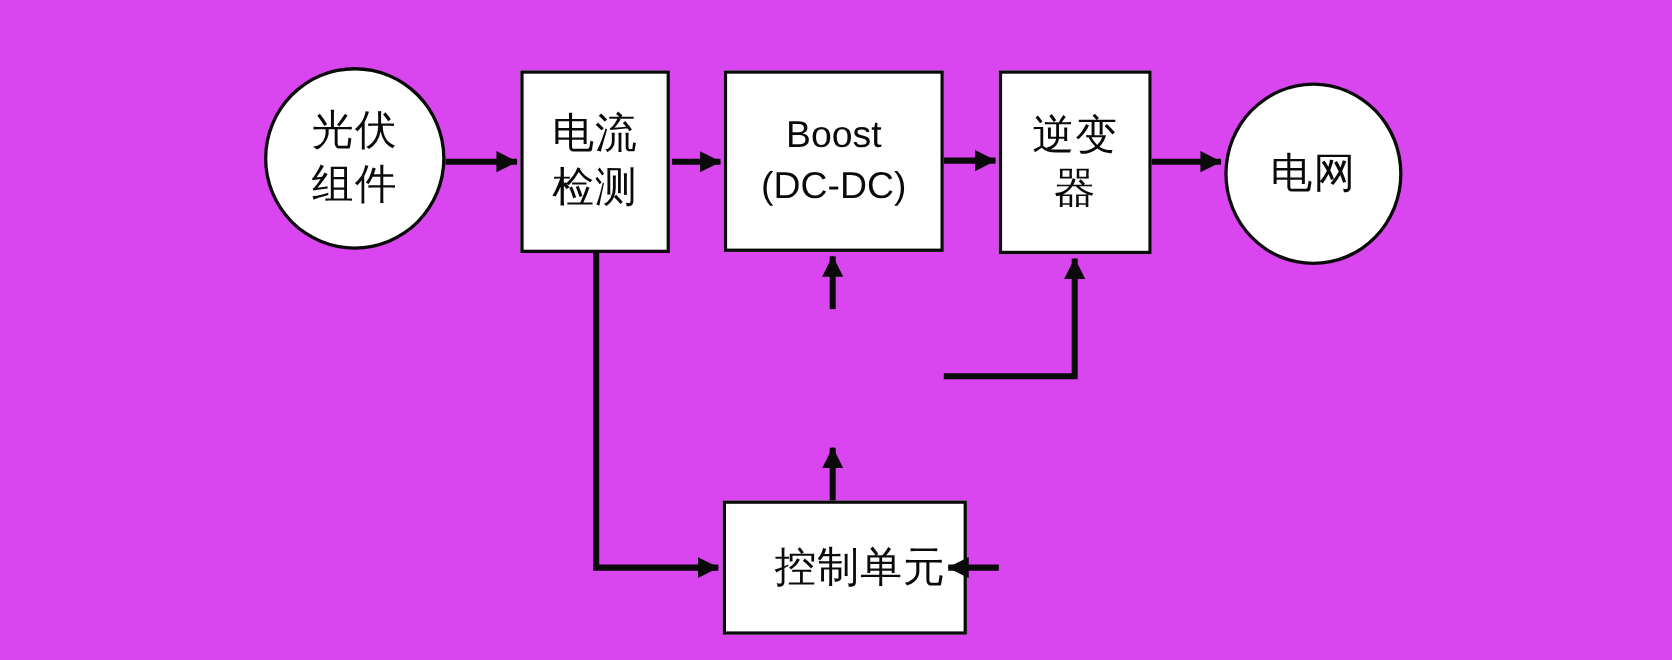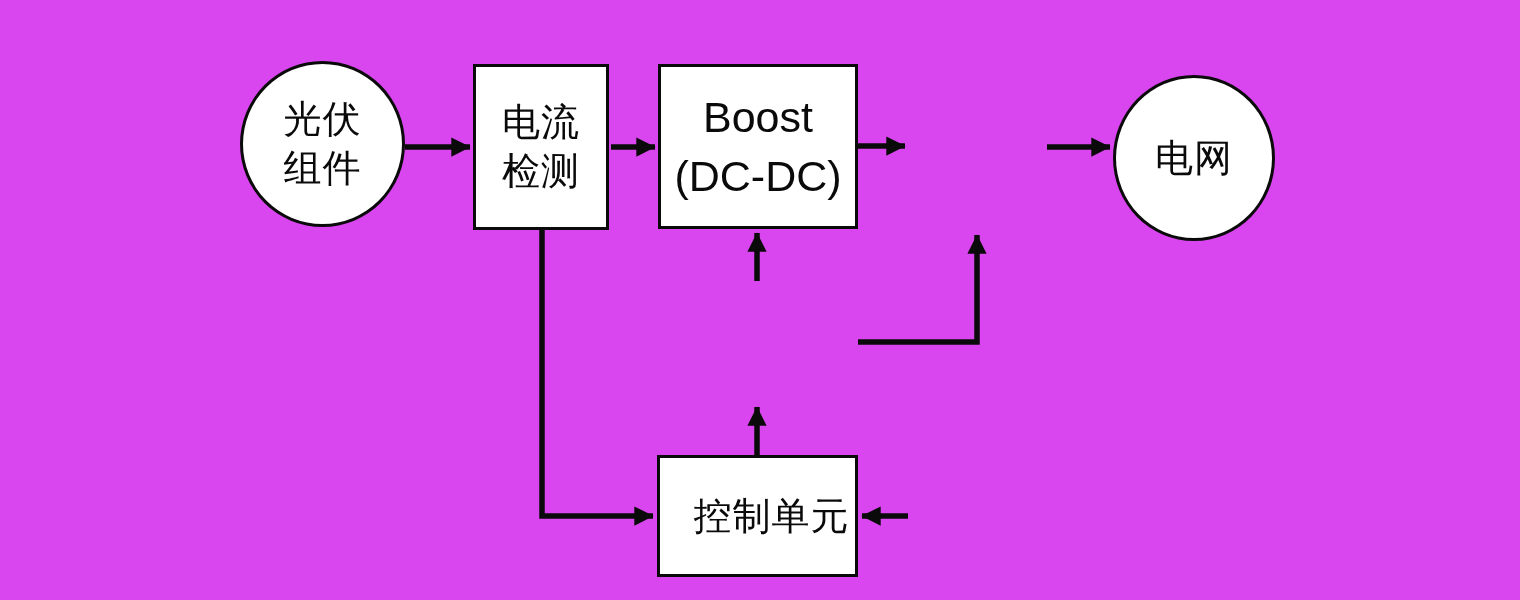--- a/index.html
+++ b/index.html
@@ -34,21 +34,21 @@
     color: #0a0a0a;
     font-size: 38px;
     line-height: 1.28;
     letter-spacing: 1px;
   }
   .node-label.cjk {
     font-family: "Liberation Serif", "DejaVu Serif", serif;
   }
   .node-label.latin {
     font-family: "Liberation Sans", sans-serif;
-    font-size: 43px;
+    font-size: 34px;
     letter-spacing: 0;
     line-height: 1.35;
   }
   .edge-layer {
     position: absolute;
     left: 0;
     top: 0;
     width: 1520px;
     height: 600px;
     pointer-events: none;
@@ -67,27 +67,31 @@
   <div class="node" style="left:473px; top:64px; width:136px; height:166px;">
     <span class="node-label cjk">电流
 检测</span>
   </div>
 
   <div class="node" style="left:658px; top:64px; width:200px; height:165px;">
     <span class="node-label latin">Boost
 (DC-DC)</span>
   </div>
 
+  <div class="node" style="left:908px; top:64px; width:139px; height:167px;">
+    <span class="node-label cjk">逆变
+器</span>
+  </div>
 
   <div class="node circle" style="left:1113px; top:75px; width:162px; height:166px;">
     <span class="node-label cjk">电网</span>
   </div>
 
 
-  <div class="node" style="left:657px; top:455px; width:201px; height:122px;padding-left:28px;">
+  <div class="node" style="left:657px; top:455px; width:222px; height:122px;padding-left:28px;">
     <span class="node-label cjk">控制单元</span>
   </div>
 
 
   <svg class="edge-layer" viewBox="0 0 1520 600" xmlns="http://www.w3.org/2000/svg">
     <defs>
       <marker id="ah" markerWidth="4" markerHeight="4" refX="3.4" refY="1.75" orient="auto" markerUnits="strokeWidth">
         <path d="M0,0 L3.5,1.75 L0,3.5 Z" fill="#0a0a0a"></path>
       </marker>
     </defs>

